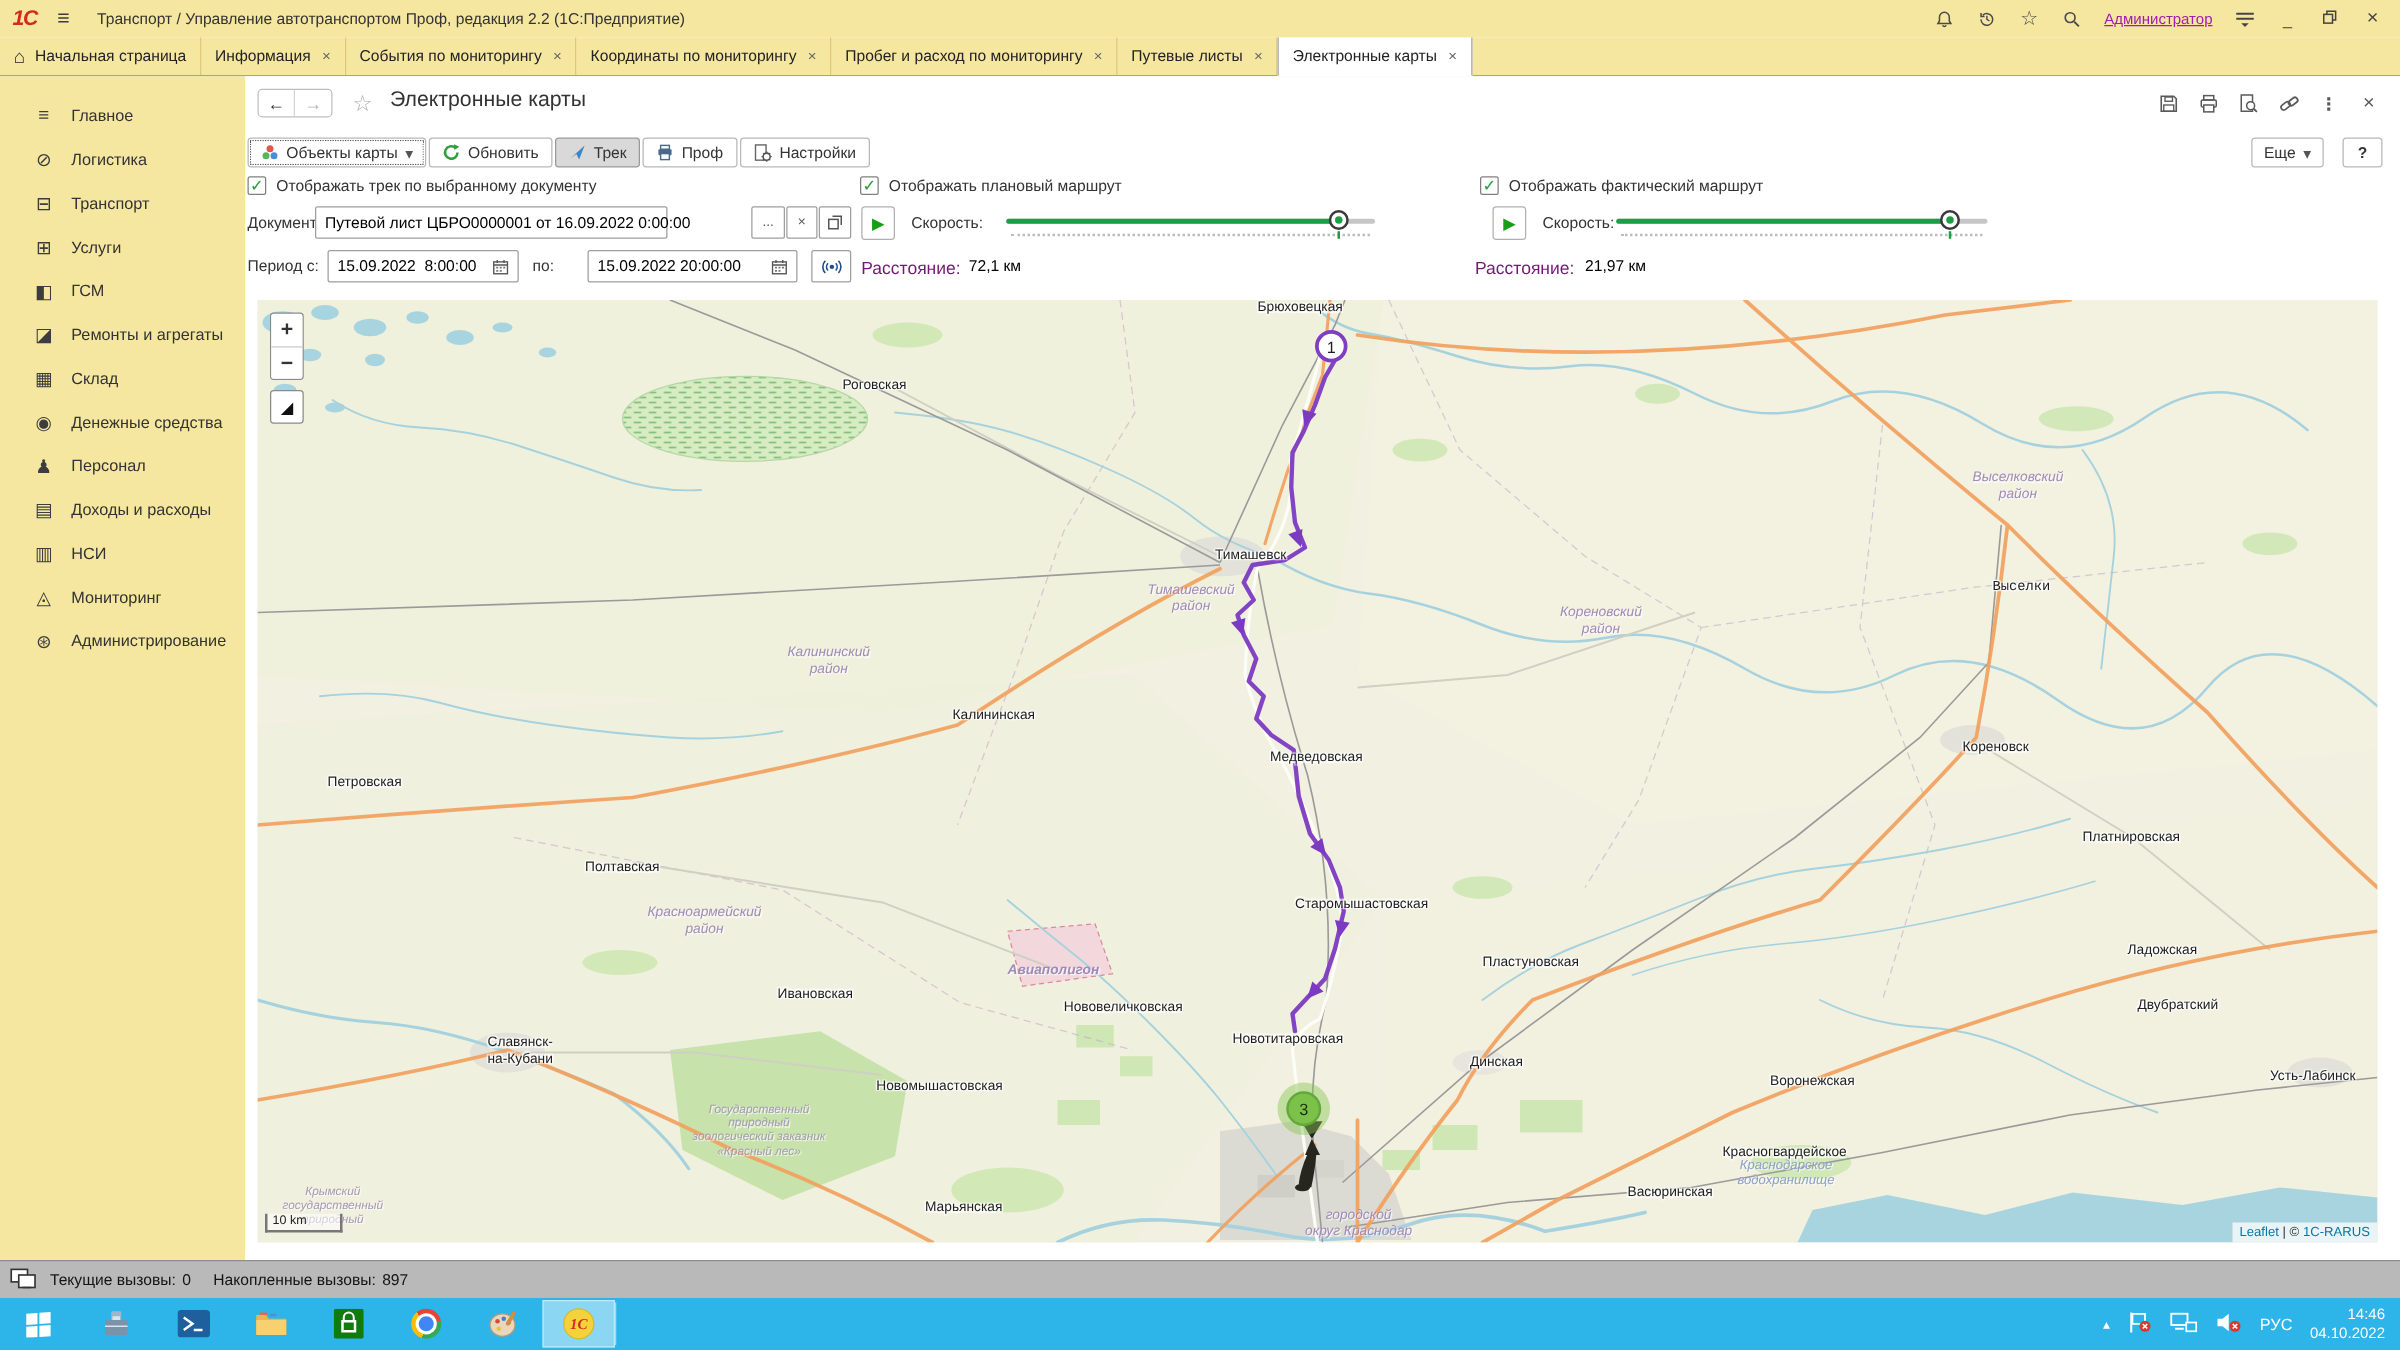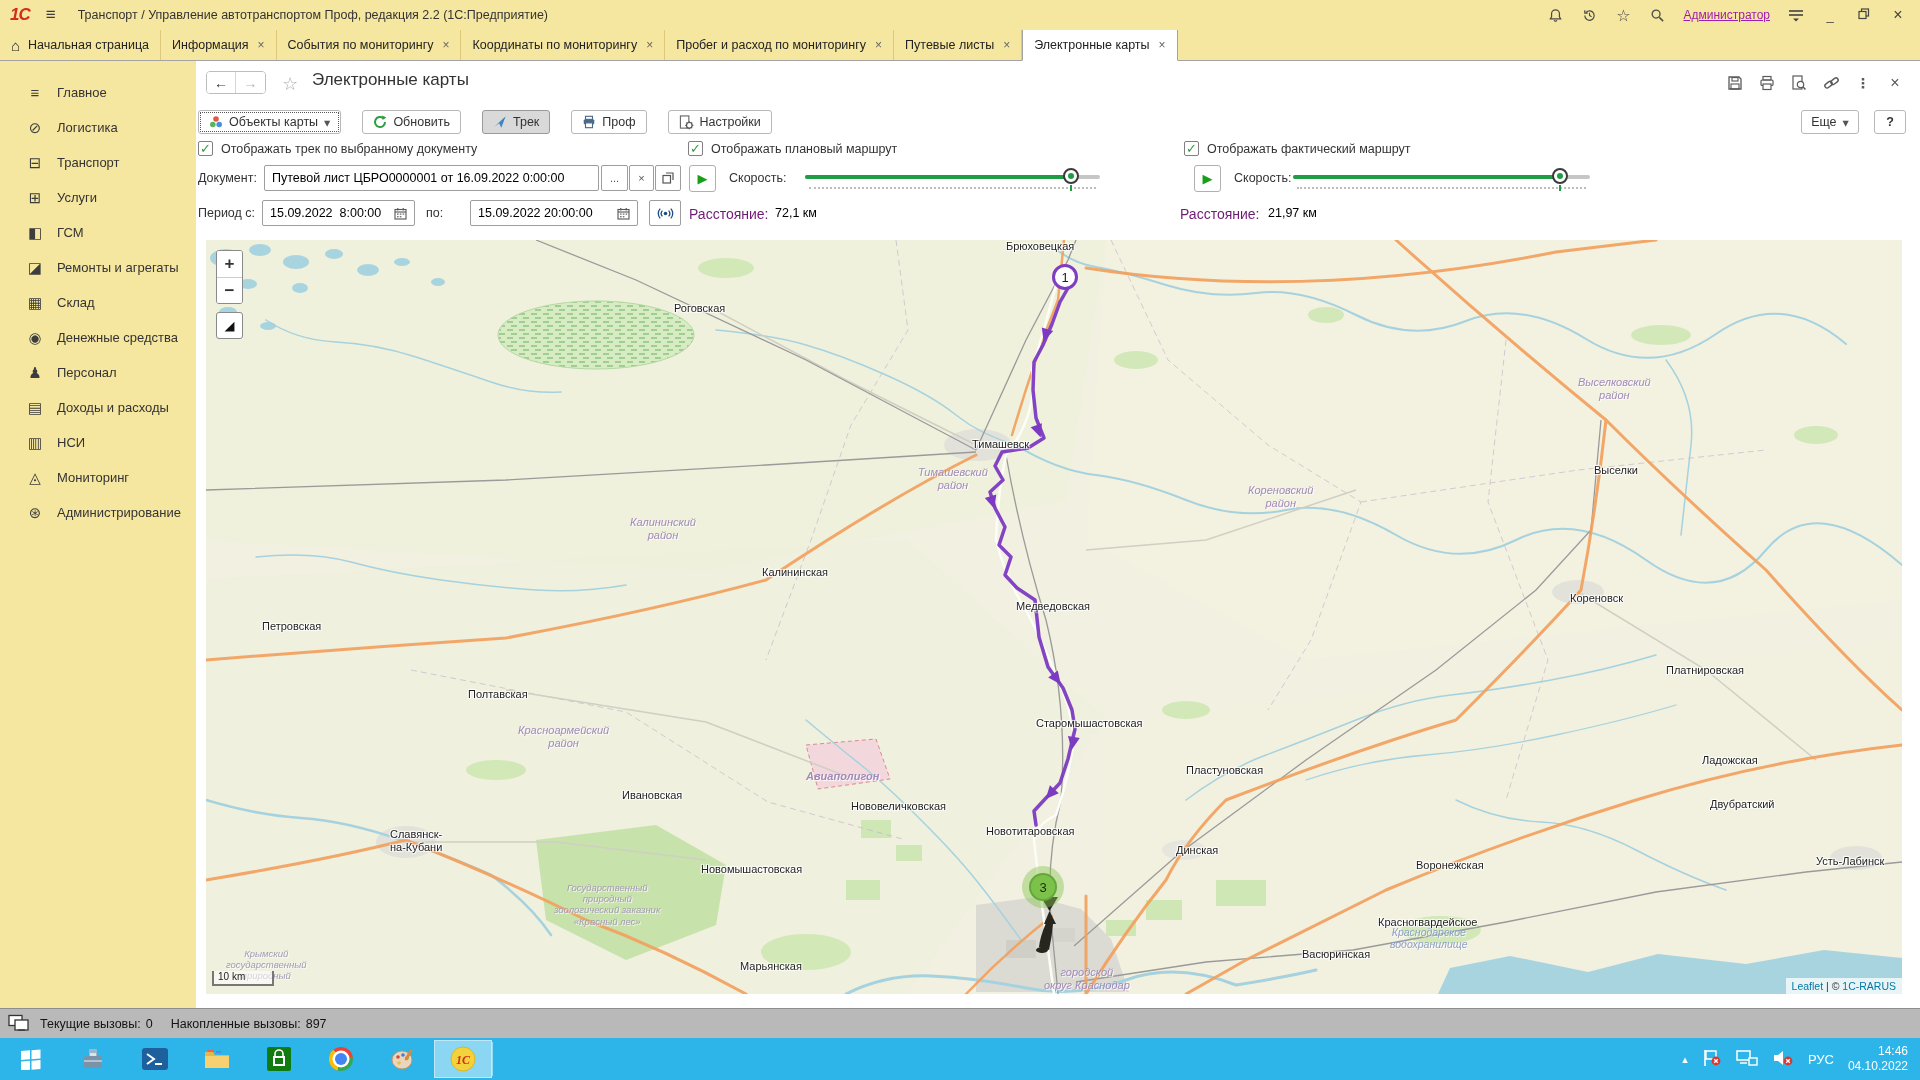--- a/index.html
+++ b/index.html
@@ -40,21 +40,21 @@
   .fav-star { position:absolute; left:86px; top:12px; font-size:18px; color:#ababab; cursor:pointer; }
   .form-title { position:absolute; left:116px; top:9px; font-size:17px; color:#333; }
 
   .hdr-icons { position:absolute; right:16px; top:13px; display:flex; align-items:center; gap:14px; }
   .hico { width:18px; height:18px; display:inline-flex; align-items:center; justify-content:center; color:#5a5a5a; cursor:pointer; font-size:14px; }
 
   .btn { display:inline-flex; align-items:center; justify-content:center; gap:6px; height:24px; background:#fff; border:1px solid #b8b8b8; border-radius:3px; font-size:12.5px; color:#333; cursor:pointer; padding:0 10px; }
   .btn .bic { display:inline-flex; }
   .btn.pressed { background:#d9d9d9; border-color:#9a9a9a; }
   .btn.focused { outline:1px dotted #555; outline-offset:-3px; }
-  .toolrow { position:absolute; left:2px; top:49px; display:flex; gap:21px; }
+  .toolrow { position:absolute; left:2px; top:49px; display:flex; gap:2px; }
   .btn-more { position:absolute; left:1605px; top:49px; width:58px; }
   .btn-help { position:absolute; left:1678px; top:49px; width:32px; font-weight:bold; }
 
   .chk { display:flex; align-items:center; gap:8px; cursor:pointer; }
   .chk .box { width:15px; height:15px; background:#fff; border:1px solid #808080; border-radius:2px; display:flex; align-items:center; justify-content:center; color:#2f9e3f; font-weight:bold; font-size:13px; line-height:1; }
   .chk .clb { font-size:12.5px; color:#333; }
   .chk1 { position:absolute; left:2px; top:80px; }
   .chk2 { position:absolute; left:492px; top:80px; }
   .chk3 { position:absolute; left:988px; top:80px; }
 
@@ -365,21 +365,21 @@
     <div class="chk chk2">
       <span class="box">✓</span>
       <span class="clb">Отображать плановый маршрут</span>
     </div>
     <div class="chk chk3">
       <span class="box">✓</span>
       <span class="clb">Отображать фактический маршрут</span>
     </div>
 
     <span class="flabel" style="left:2px; top:110px;">Документ:</span>
-    <div class="field" style="left:68px; top:104px; width:335px;">
+    <div class="field" style="left:56px; top:104px; width:282px;">
       <span>Путевой лист ЦБРО0000001 от 16.09.2022 0:00:00</span>
     </div>
     <div class="fbtn" style="left:405px; top:104px; width:27px;">...</div>
     <div class="fbtn" style="left:433px; top:104px; width:25px;">×</div>
     <div class="fbtn" style="left:459px; top:104px; width:26px;">
       <svg width="12" height="12" viewBox="0 0 12 12">
           <rect x="1" y="3.5" width="7.5" height="7.5" fill="none" stroke="#555" stroke-width="1.2"></rect>
           <path d="M4 1 h7 v7" fill="none" stroke="#555" stroke-width="1.2"></path>
         </svg>
     </div>
@@ -593,21 +593,21 @@
           <polygon points="838,684 850,684 843.5,671"></polygon>
           <path d="M840,683 q-6,14 -7,24 l10,3 q3,-14 4,-26 z"></path>
           <ellipse cx="836" cy="710" rx="6" ry="3"></ellipse>
         </g>
       </svg>
 
       <div class="map-labels" id="map-labels">
           <span class="m-town" style="left: 800px; top: 0px;">Брюховецкая</span>
           <span class="m-town" style="left: 468px; top: 62px;">Роговская</span>
           <span class="m-town" style="left: 766px; top: 198px;">Тимашевск</span>
-          <span class="m-town" style="left: 1388px; top: 224px;">Выселки</span>
+          <span class="m-town" style="left: 1388px; top: 224px; font-family: Liberation Mono, monospace;">Выселки</span>
           <span class="m-town" style="left: 556px; top: 326px;">Калининская</span>
           <span class="m-town" style="left: 1364px; top: 352px;">Кореновск</span>
           <span class="m-town" style="left: 56px; top: 380px;">Петровская</span>
           <span class="m-town" style="left: 810px; top: 360px;">Медведовская</span>
           <span class="m-town" style="left: 1460px; top: 424px;">Платнировская</span>
           <span class="m-town" style="left: 262px; top: 448px; text-align: center;">Полтавская</span>
           <span class="m-town" style="left: 830px; top: 477px;">Старомышастовская</span>
           <span class="m-town" style="left: 980px; top: 524px;">Пластуновская</span>
           <span class="m-town" style="left: 1496px; top: 514px;">Ладожская</span>
           <span class="m-town" style="left: 416px; top: 549px;">Ивановская</span>

